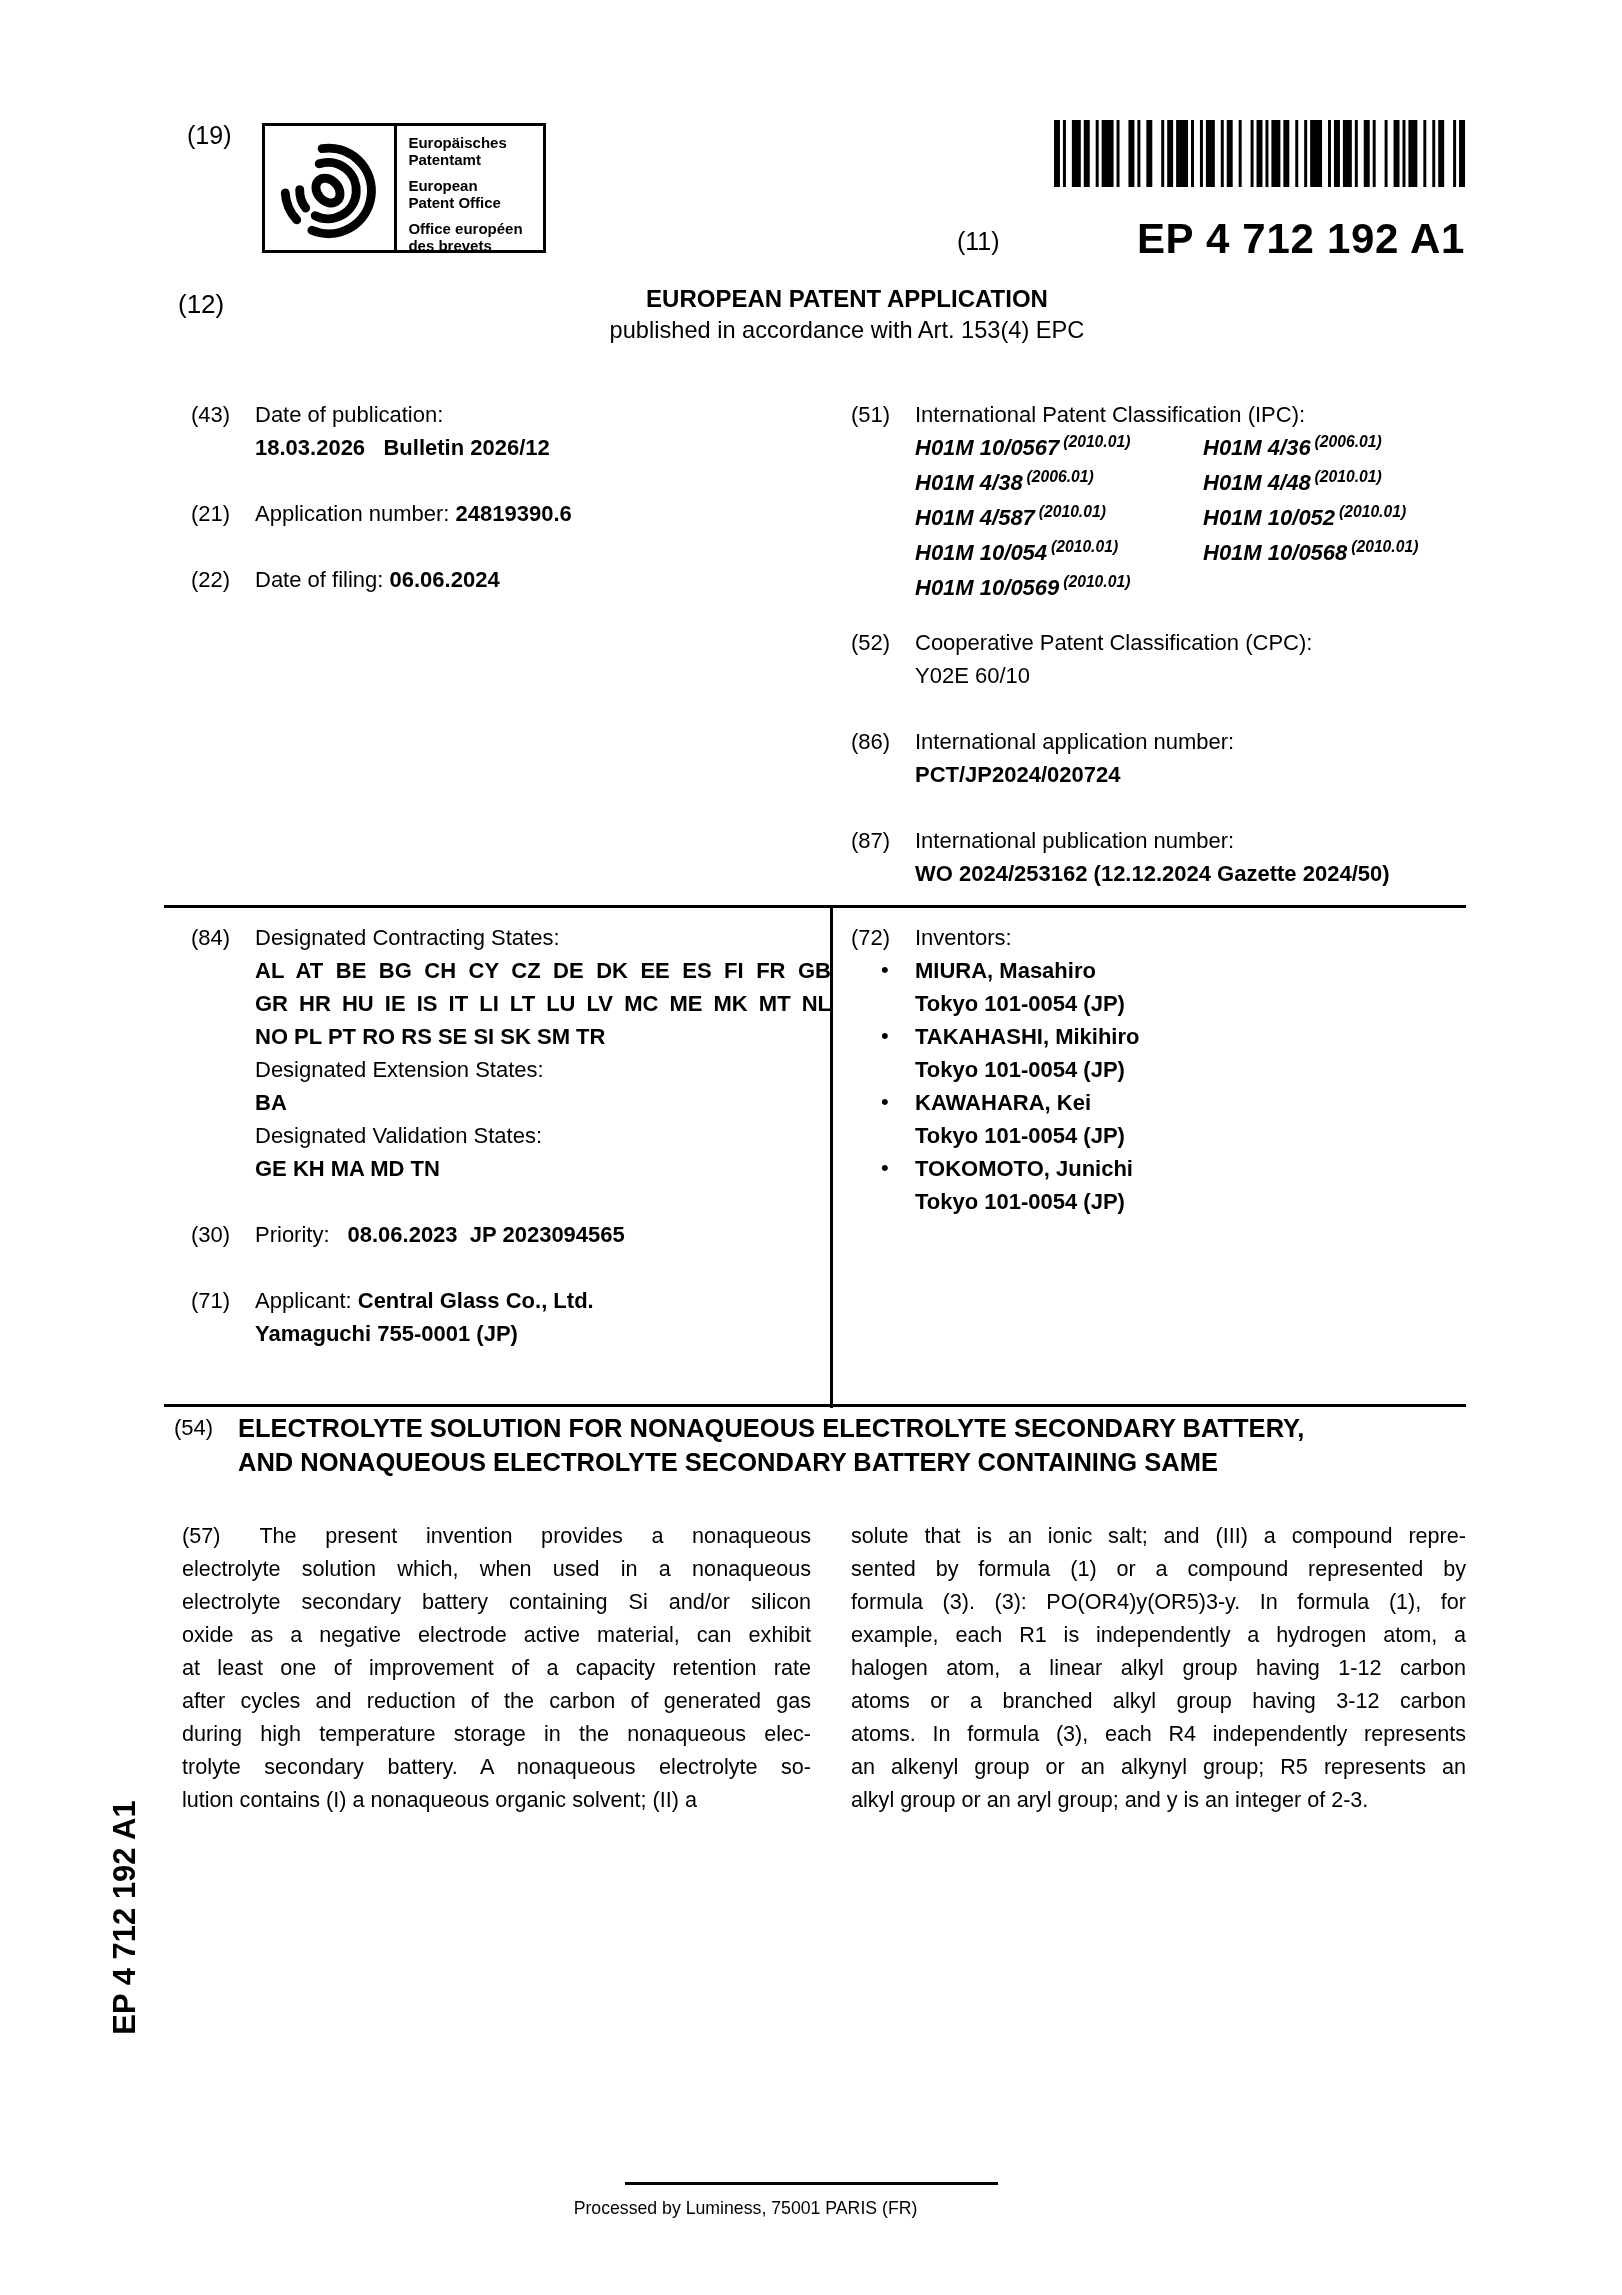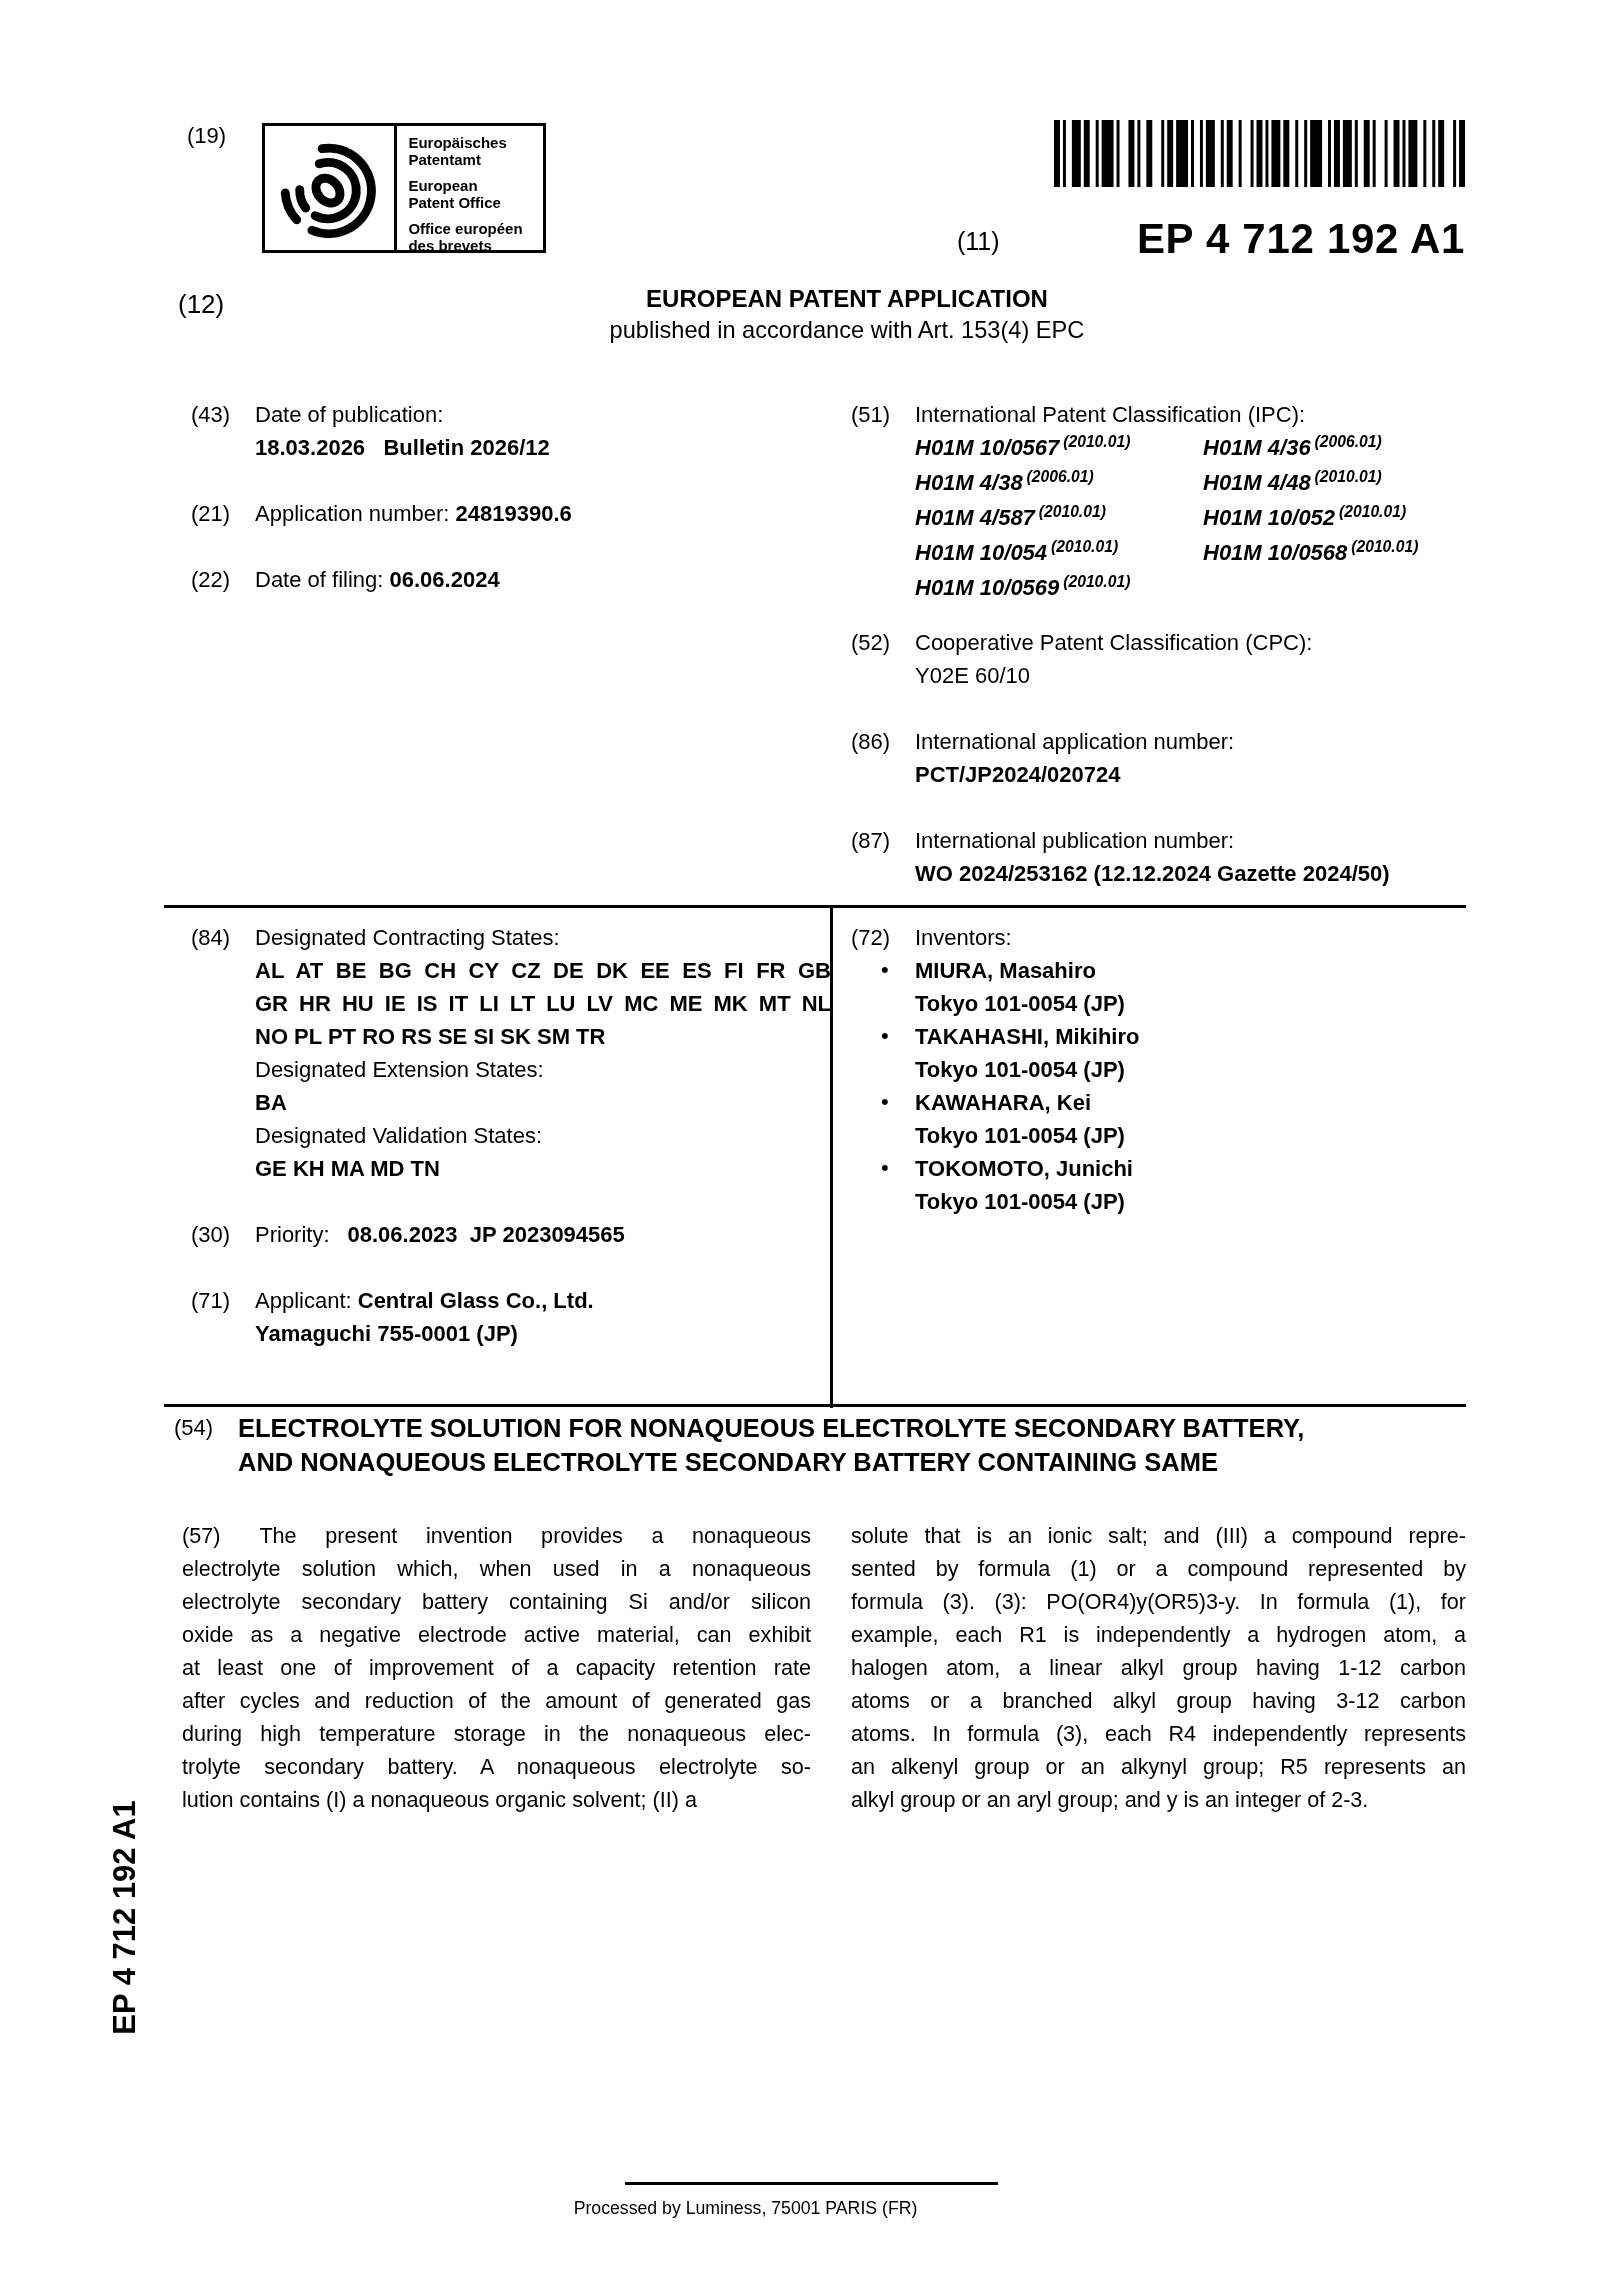--- a/index.html
+++ b/index.html
@@ -3,21 +3,21 @@
 <meta charset="utf-8">
 <style>
   html,body{margin:0;padding:0;background:#888;}
   .page{position:relative;width:1623px;height:2295px;background:#ffffff;color:#000;
         font-family:"Liberation Sans",sans-serif;font-size:22px;line-height:33px;overflow:hidden;}
   .abs{position:absolute;}
   .b{font-weight:700;}
   .sp{white-space:pre-wrap;}
 
   
-  #inid19{left:187px;top:119px;font-size:22px;}
+  #inid19{left:187px;top:119px;font-size:25px;}
   #logo-box{left:262px;top:123px;width:284px;height:130px;border:3.3px solid #000;
             box-sizing:border-box;display:flex;}
   #logo-cell{width:129px;height:100%;display:flex;align-items:center;justify-content:center;}
   #logo-div{width:2.6px;background:#000;height:100%;}
   #logo-names{flex:1;padding:7.9px 0 0 11.8px;font-size:15px;line-height:17px;font-weight:700;}
   .lg{margin-bottom:9.2px;}
   #barcode-wrap{left:1054px;top:120px;width:414px;height:67px;}
   #inid11{left:957px;top:225px;font-size:25px;}
   #pubno{left:811px;top:216px;width:654px;text-align:right;font-size:42px;line-height:46px;
          font-weight:700;letter-spacing:0.7px;}
@@ -304,21 +304,21 @@
 
   <div class="abs jl" id="abs-left">
     <div id="abs-first">
       <span class="inid57">(57)</span><span>The present invention provides a nonaqueous</span>
     </div>
 
   <div>electrolyte solution which, when used in a nonaqueous</div>
       <div>electrolyte secondary battery containing Si and/or silicon</div>
       <div>oxide as a negative electrode active material, can exhibit</div>
       <div>at least one of improvement of a capacity retention rate</div>
-      <div>after cycles and reduction of the amount of generated gas</div>
+      <div>after cycles and reduction of the carbon of generated gas</div>
       <div>during high temperature storage in the nonaqueous elec-</div>
       <div>trolyte secondary battery. A nonaqueous electrolyte so-</div>
       <div>lution contains (I) a nonaqueous organic solvent; (II) a</div>
     </div>
   <div class="abs jl" id="abs-right">
 
   <div>solute that is an ionic salt; and (III) a compound repre-</div>
       <div>sented by formula (1) or a compound represented by</div>
       <div>formula (3). (3): PO(OR4)y(OR5)3-y. In formula (1), for</div>
       <div>example, each R1 is independently a hydrogen atom, a</div>

